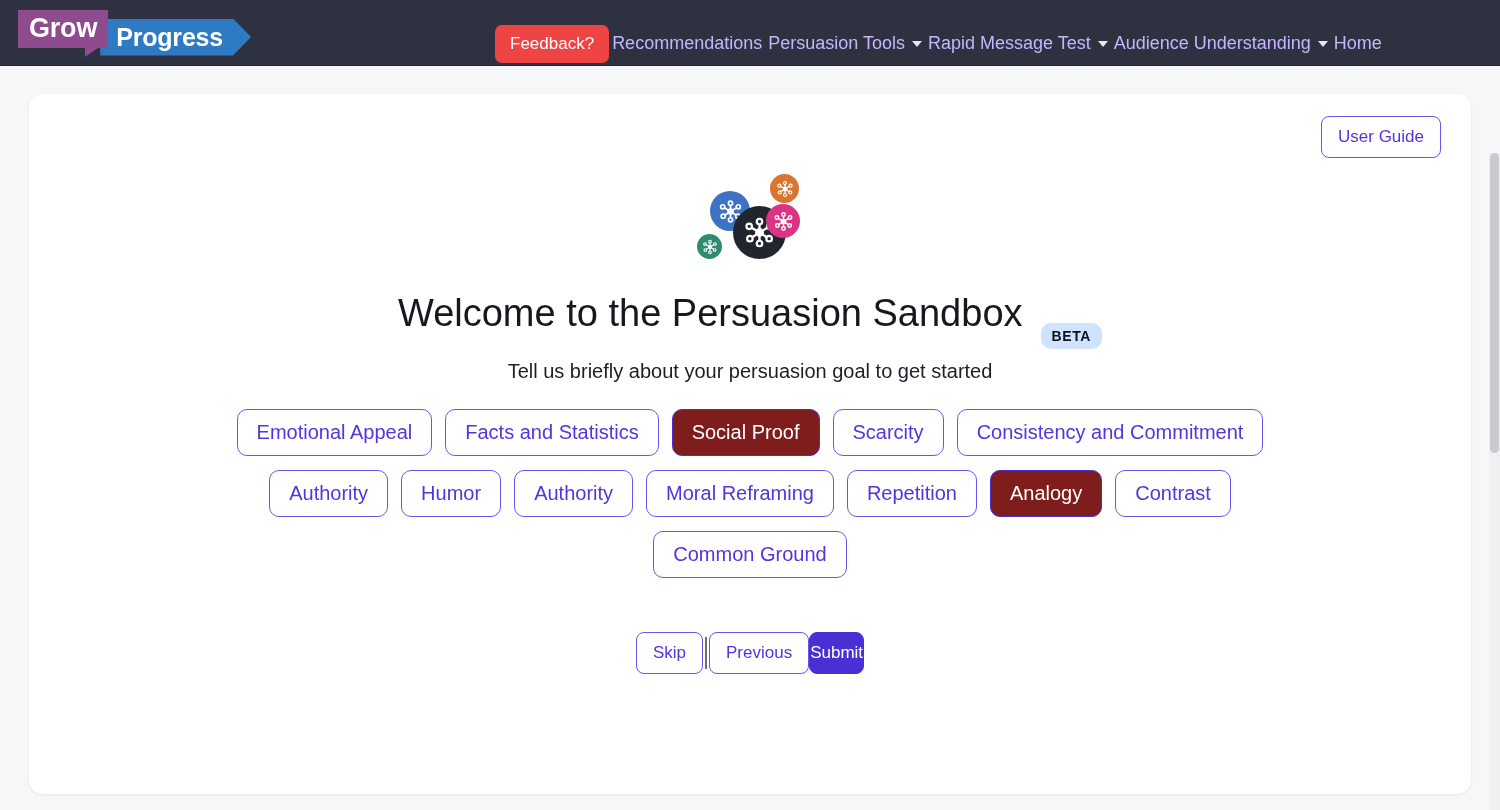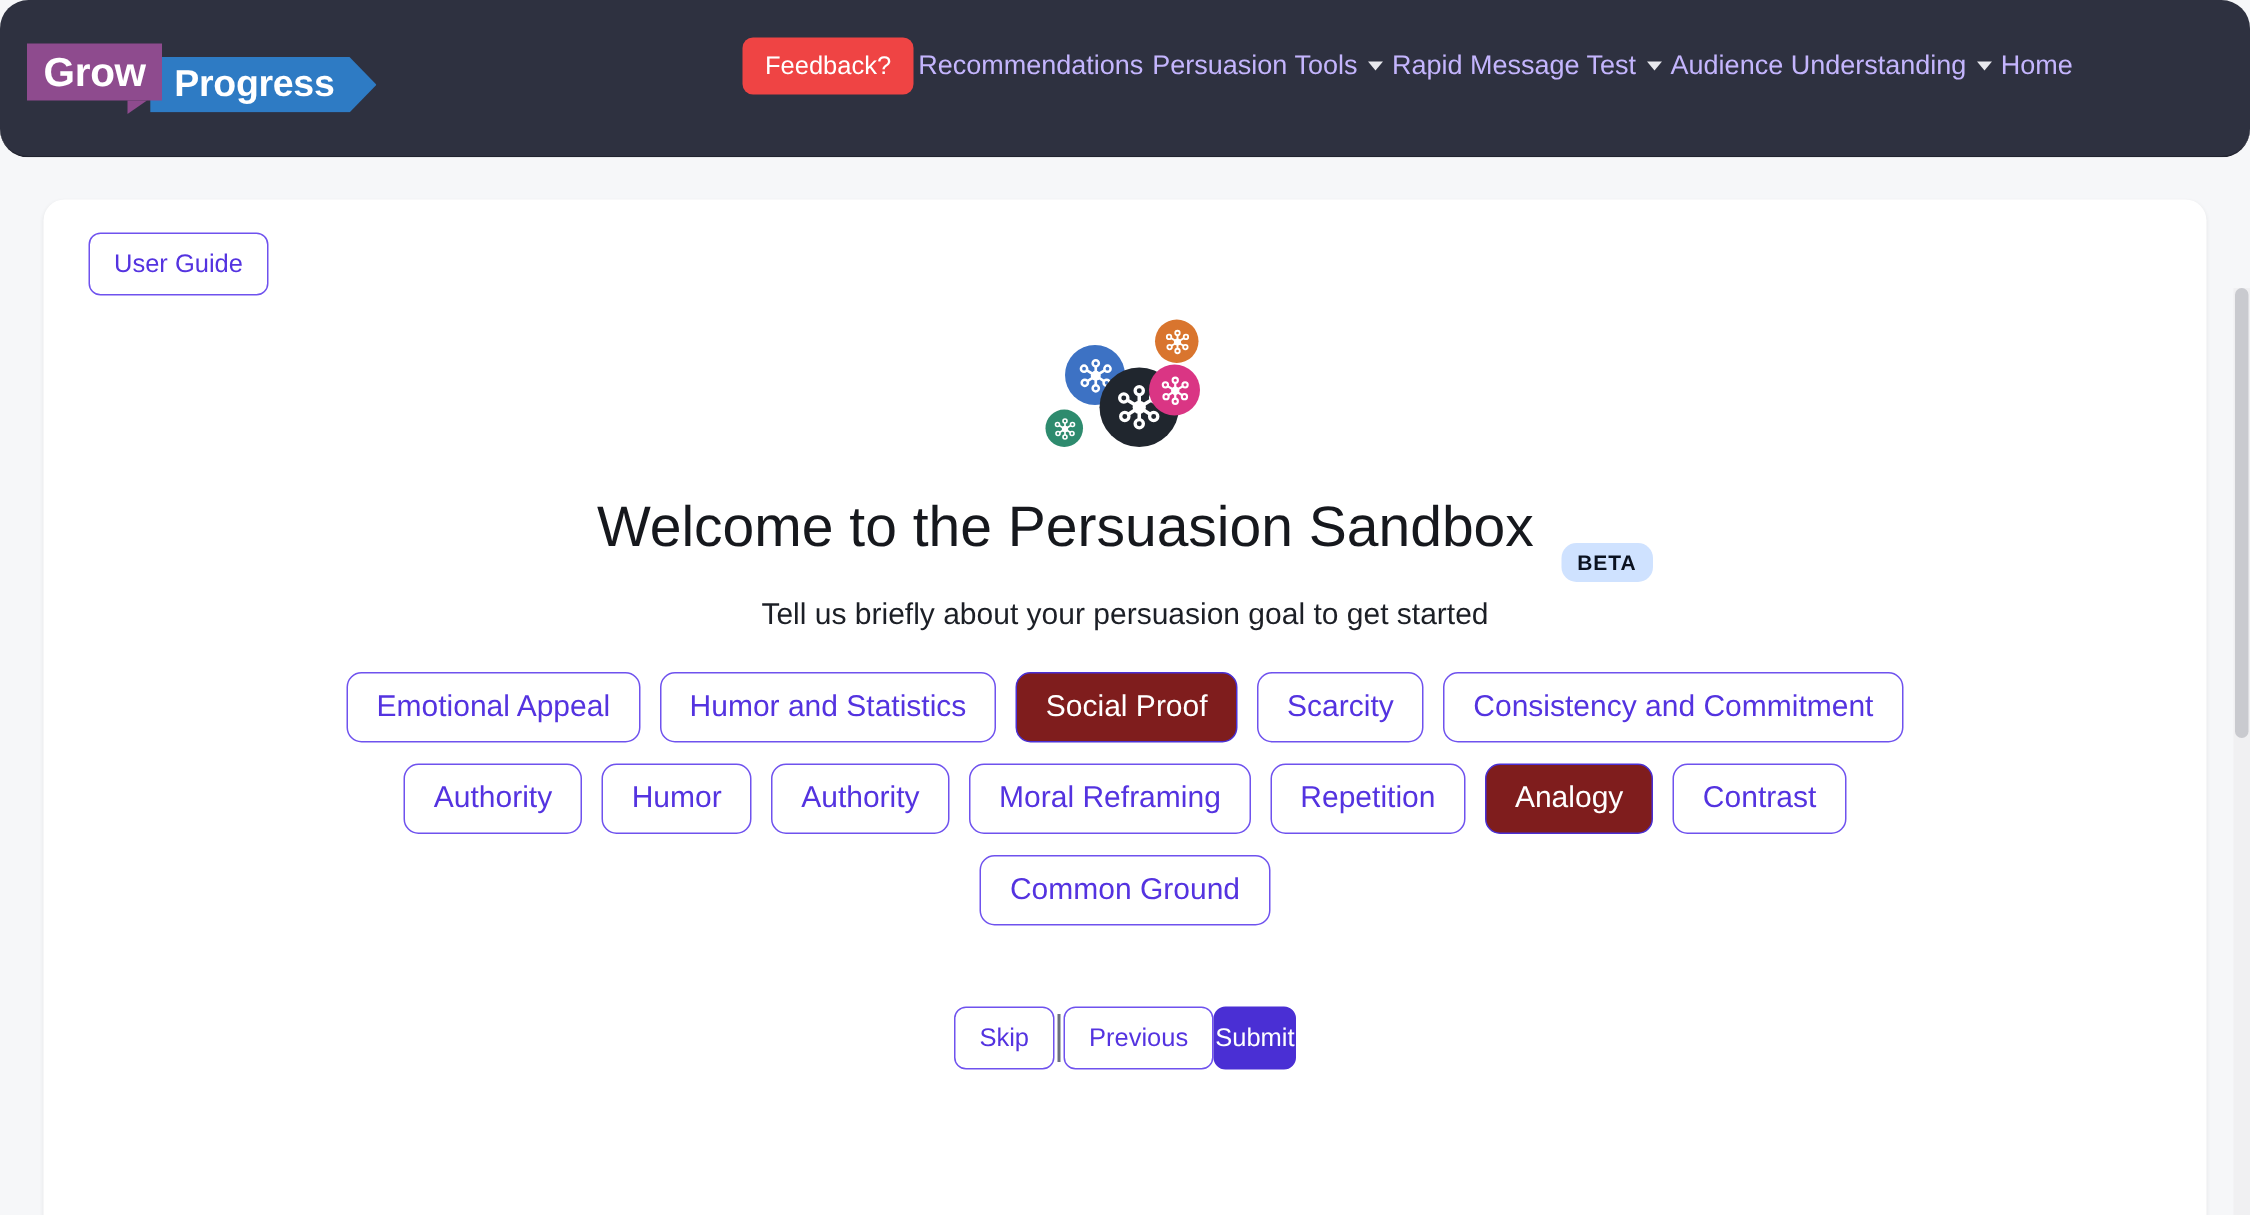--- a/index.html
+++ b/index.html
@@ -7,27 +7,26 @@
     margin: 0; padding: 0;
     width: 1500px; height: 810px;
     overflow: hidden;
     background: #f6f7f9;
     font-family: "Liberation Sans", sans-serif;
   }
 
   
   .navbar {
     position: relative;
-    height: 105px;
+    height: 66px;
     background: #2e3140;
     display: flex;
     align-items: center;
     padding: 0 18px 0 16px;
     border-bottom: 1px solid #21232f;
-    border-radius: 19px;
   }
   .brand {
     display: flex;
     align-items: stretch;
     height: 46px;
     margin-left: 2px;
     position: relative;
   }
   .brand-grow {
     background: #8e4b8e;
@@ -122,20 +121,21 @@
     margin: 0 auto;
     width: 1442px;
     height: 700px;
     background: #ffffff;
     border-radius: 14px;
     box-shadow: 0 1px 3px rgba(0,0,0,0.07);
     padding: 22px 30px;
   }
   .user-guide-row {
     display: flex;
+    justify-content: flex-end;
   }
   .btn-outline {
     background: #ffffff;
     border: 1.6px solid #6f52ee;
     color: #5433e0;
     border-radius: 8px;
     font-size: 17px;
     padding: 10px 16px;
     cursor: pointer;
     font-family: "Liberation Sans", sans-serif;
@@ -422,21 +422,21 @@
       <h1 class="hero-title">Welcome to the Persuasion Sandbox</h1>
       <span class="beta-badge">BETA</span>
     </div>
 
     <div class="hero-sub">Tell us briefly about your persuasion goal to get started</div>
 
 
     <div class="chips" id="chips">
         <div class="chip-row">
           <button class="chip">Emotional Appeal</button>
-          <button class="chip">Humor and Statistics</button>
+          <button class="chip">Facts and Statistics</button>
           <button class="chip selected">Social Proof</button>
           <button class="chip">Scarcity</button>
           <button class="chip">Consistency and Commitment</button>
         </div>
         <div class="chip-row">
           <button class="chip">Authority</button>
           <button class="chip">Humor</button>
           <button class="chip">Authority</button>
           <button class="chip">Moral Reframing</button>
           <button class="chip">Repetition</button>

